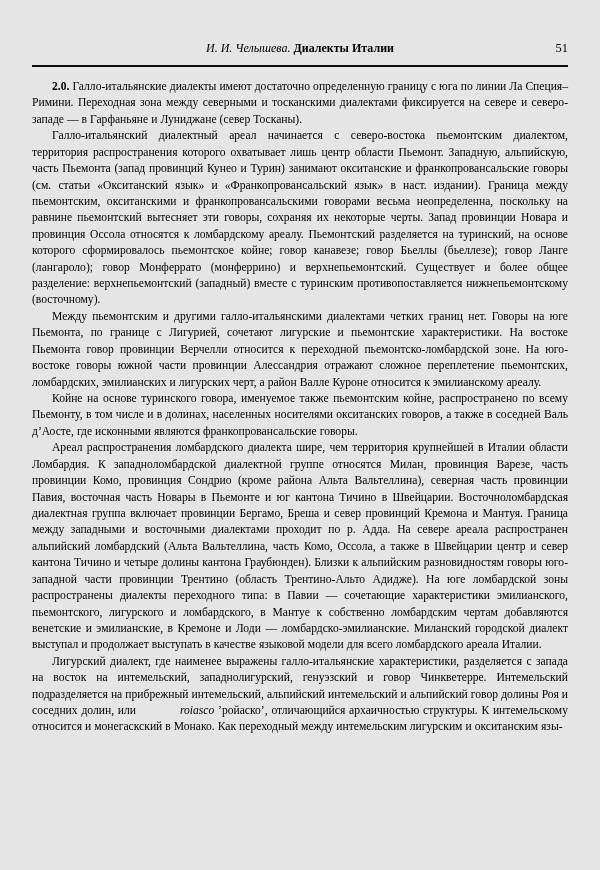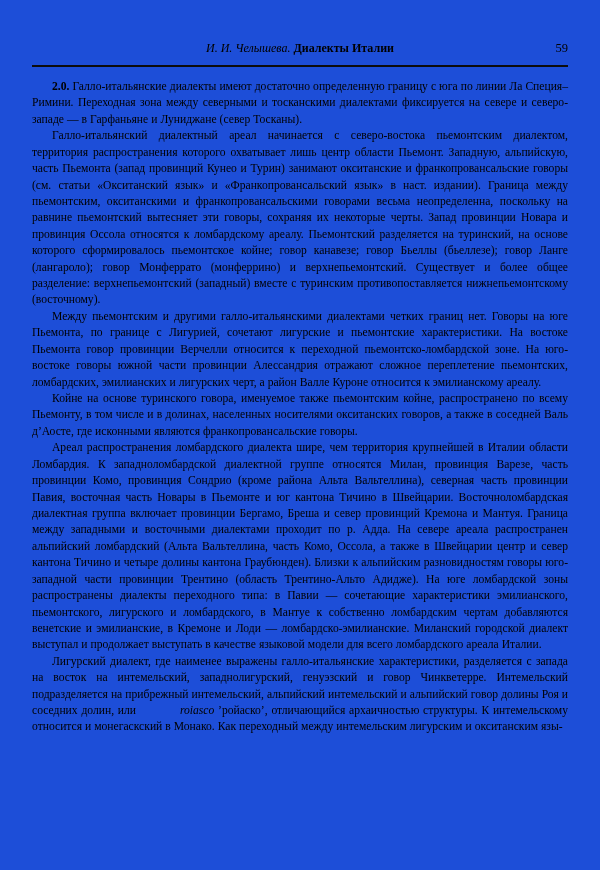--- a/index.html
+++ b/index.html
@@ -5,21 +5,21 @@
 <style>
   html, body {
     margin: 0;
     padding: 0;
     background: #ffffff;
   }
   .page {
     position: relative;
     width: 600px;
     height: 870px;
-    background: #1d4ed8;
+    background: #e5e5e5;
     overflow: hidden;
     box-sizing: border-box;
     font-family: "Liberation Serif", "DejaVu Serif", serif;
     color: #000000;
   }
 
   
   .running-head {
     position: absolute;
     left: 32px;
@@ -91,21 +91,21 @@
 </head>
 <body>
 
 <div class="page">
 
   <div class="running-head">
     <div class="running-head-title">
       <span class="rh-author">И. И. Челышева.</span>
       <span class="rh-work">Диалекты Италии</span>
     </div>
-    <div class="page-number">59</div>
+    <div class="page-number">51</div>
   </div>
 
   <div class="head-rule"></div>
 
   <div class="text-block">
 
     <p class="para"><span class="bold">2.0.</span><span> Галло-итальянские диалекты имеют достаточно определенную границу с юга по линии Ла Специя–Римини. Переходная зона между северными и тосканскими диалектами фиксируется на севере и северо-западе — в Гарфаньяне и Луниджане (север Тосканы).</span></p>
 
     <p class="para">Галло-итальянский диалектный ареал начинается с северо-востока пьемонтским диалектом, территория распространения которого охватывает лишь центр области Пьемонт. Западную, альпийскую, часть Пьемонта (запад провинций Кунео и Турин) занимают окситанские и франкопровансальские говоры (см. статьи «Окситанский язык» и «Франкопровансальский язык» в наст. издании). Граница между пьемонтским, окситанскими и франкопровансальскими говорами весьма неопределенна, поскольку на равнине пьемонтский вытесняет эти говоры, сохраняя их некоторые черты. Запад провинции Новара и провинция Оссола относятся к ломбардскому ареалу. Пьемонтский разделяется на туринский, на основе которого сформировалось пьемонтское койне; говор канавезе; говор Бьеллы (бьеллезе); говор Ланге (лангароло); говор Монферрато (монферрино) и верхнепьемонтский. Существует и более общее разделение: верхнепьемонтский (западный) вместе с туринским противопоставляется нижнепьемонтскому (восточному).</p>
 

